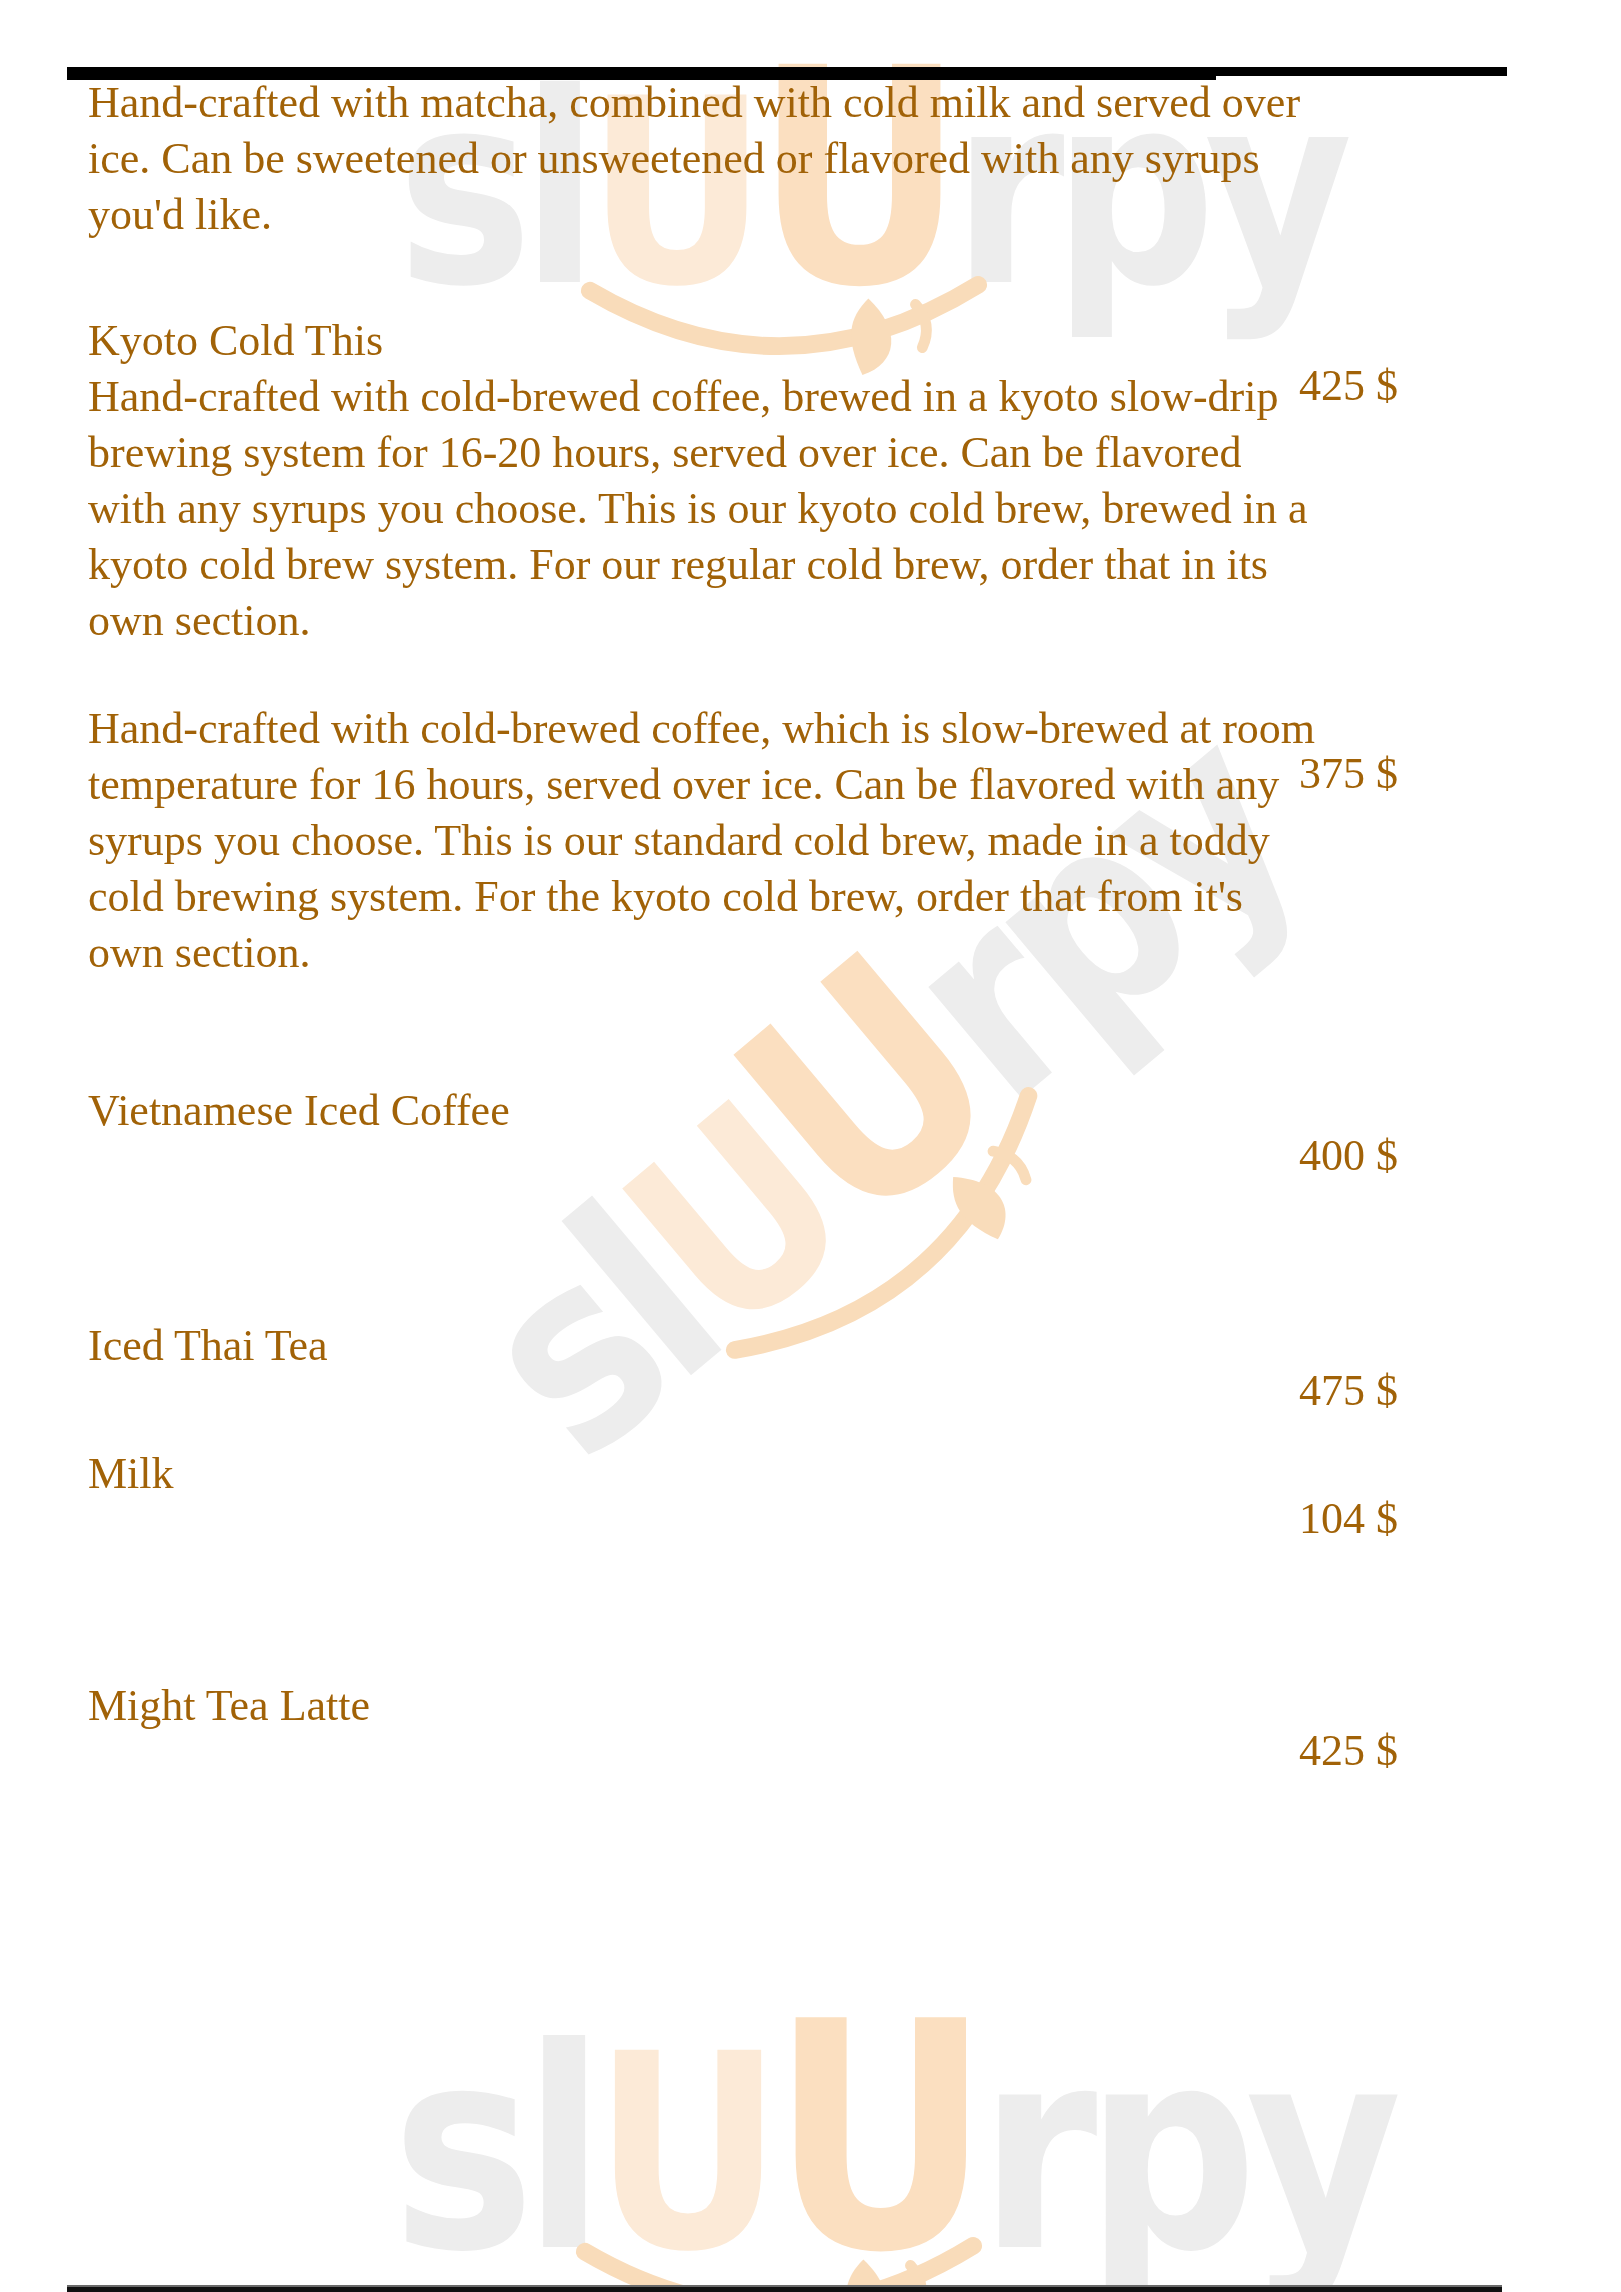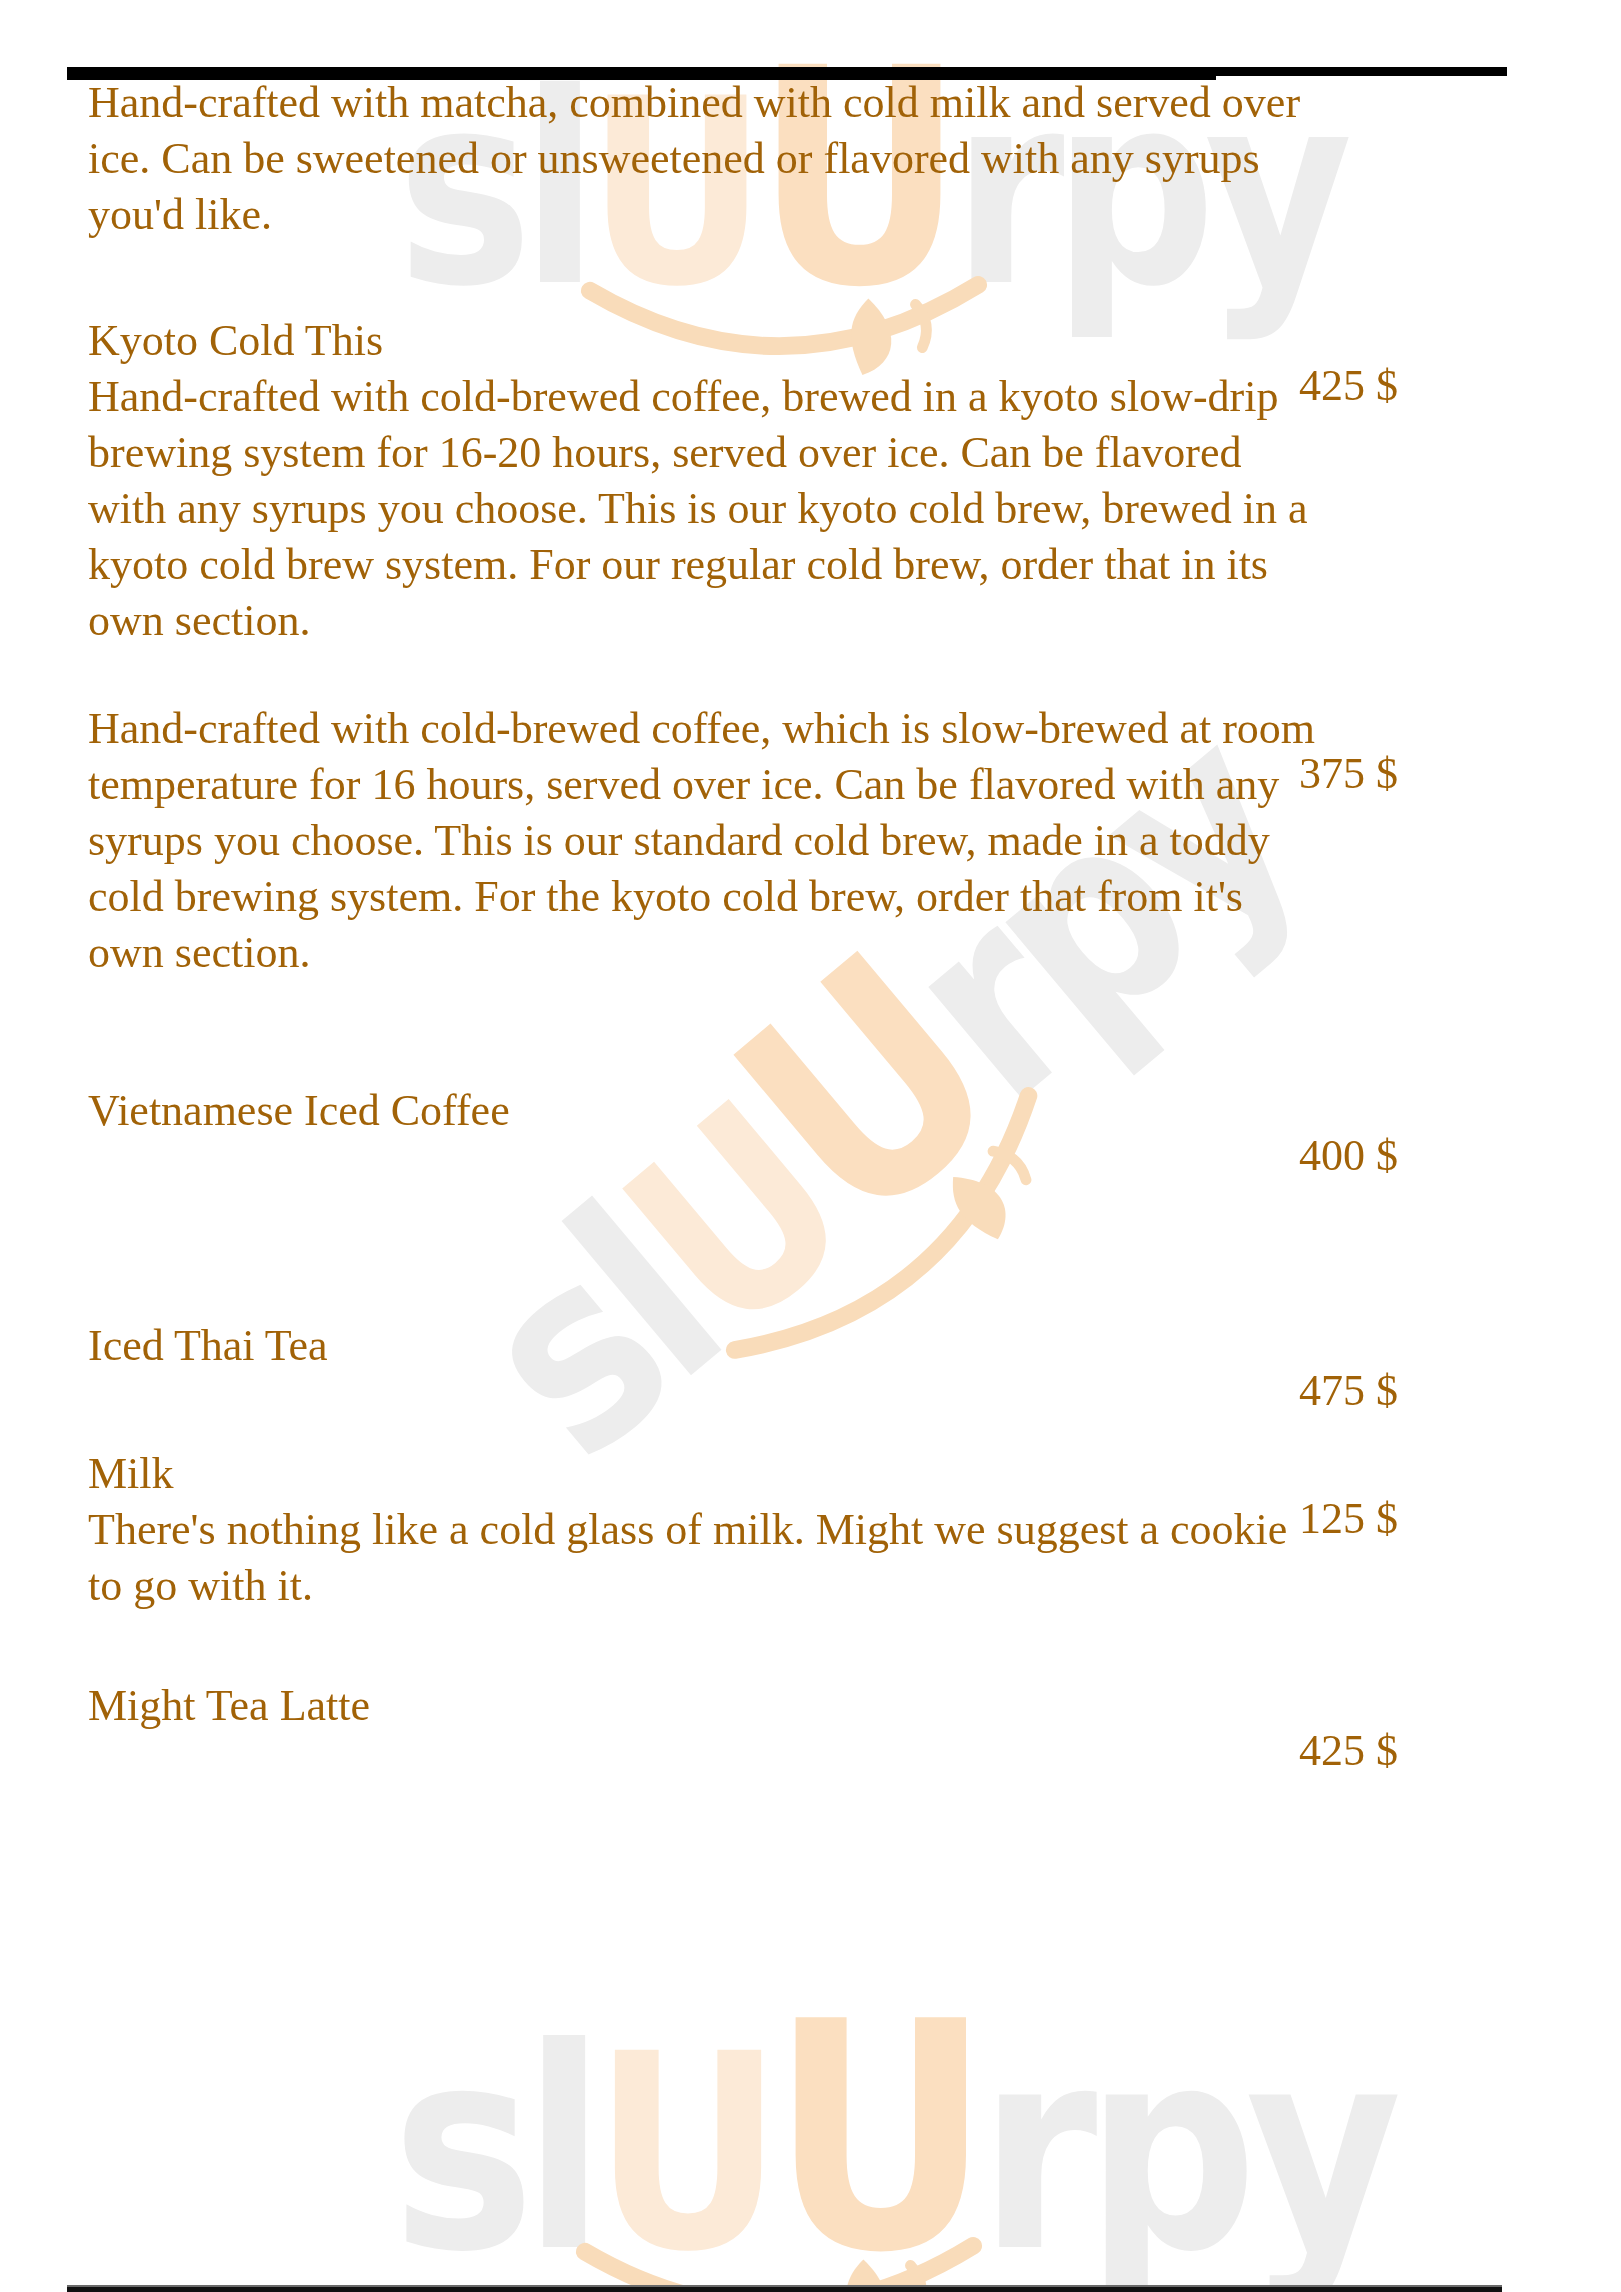--- a/index.html
+++ b/index.html
@@ -118,22 +118,20 @@
   <span class="price">400 $</span>
 </section>
 
 <section class="sec sec-thai">
   <h2 class="title">Iced Thai Tea</h2>
   <span class="price">475 $</span>
 </section>
 
 <section class="sec sec-milk">
   <h2 class="title">Milk</h2>
-  <span class="price">125 $</span>
-  <p class="desc">There's nothing like a cold glass of milk. Might we suggest a cookie
-to go with it.</p>
+  <span class="price">104 $</span>
 </section>
 
 <section class="sec sec-icedtea">
   <h2 class="title">Might Tea Latte</h2>
   <span class="price">425 $</span>
 </section>
 
 
 </body></html>

